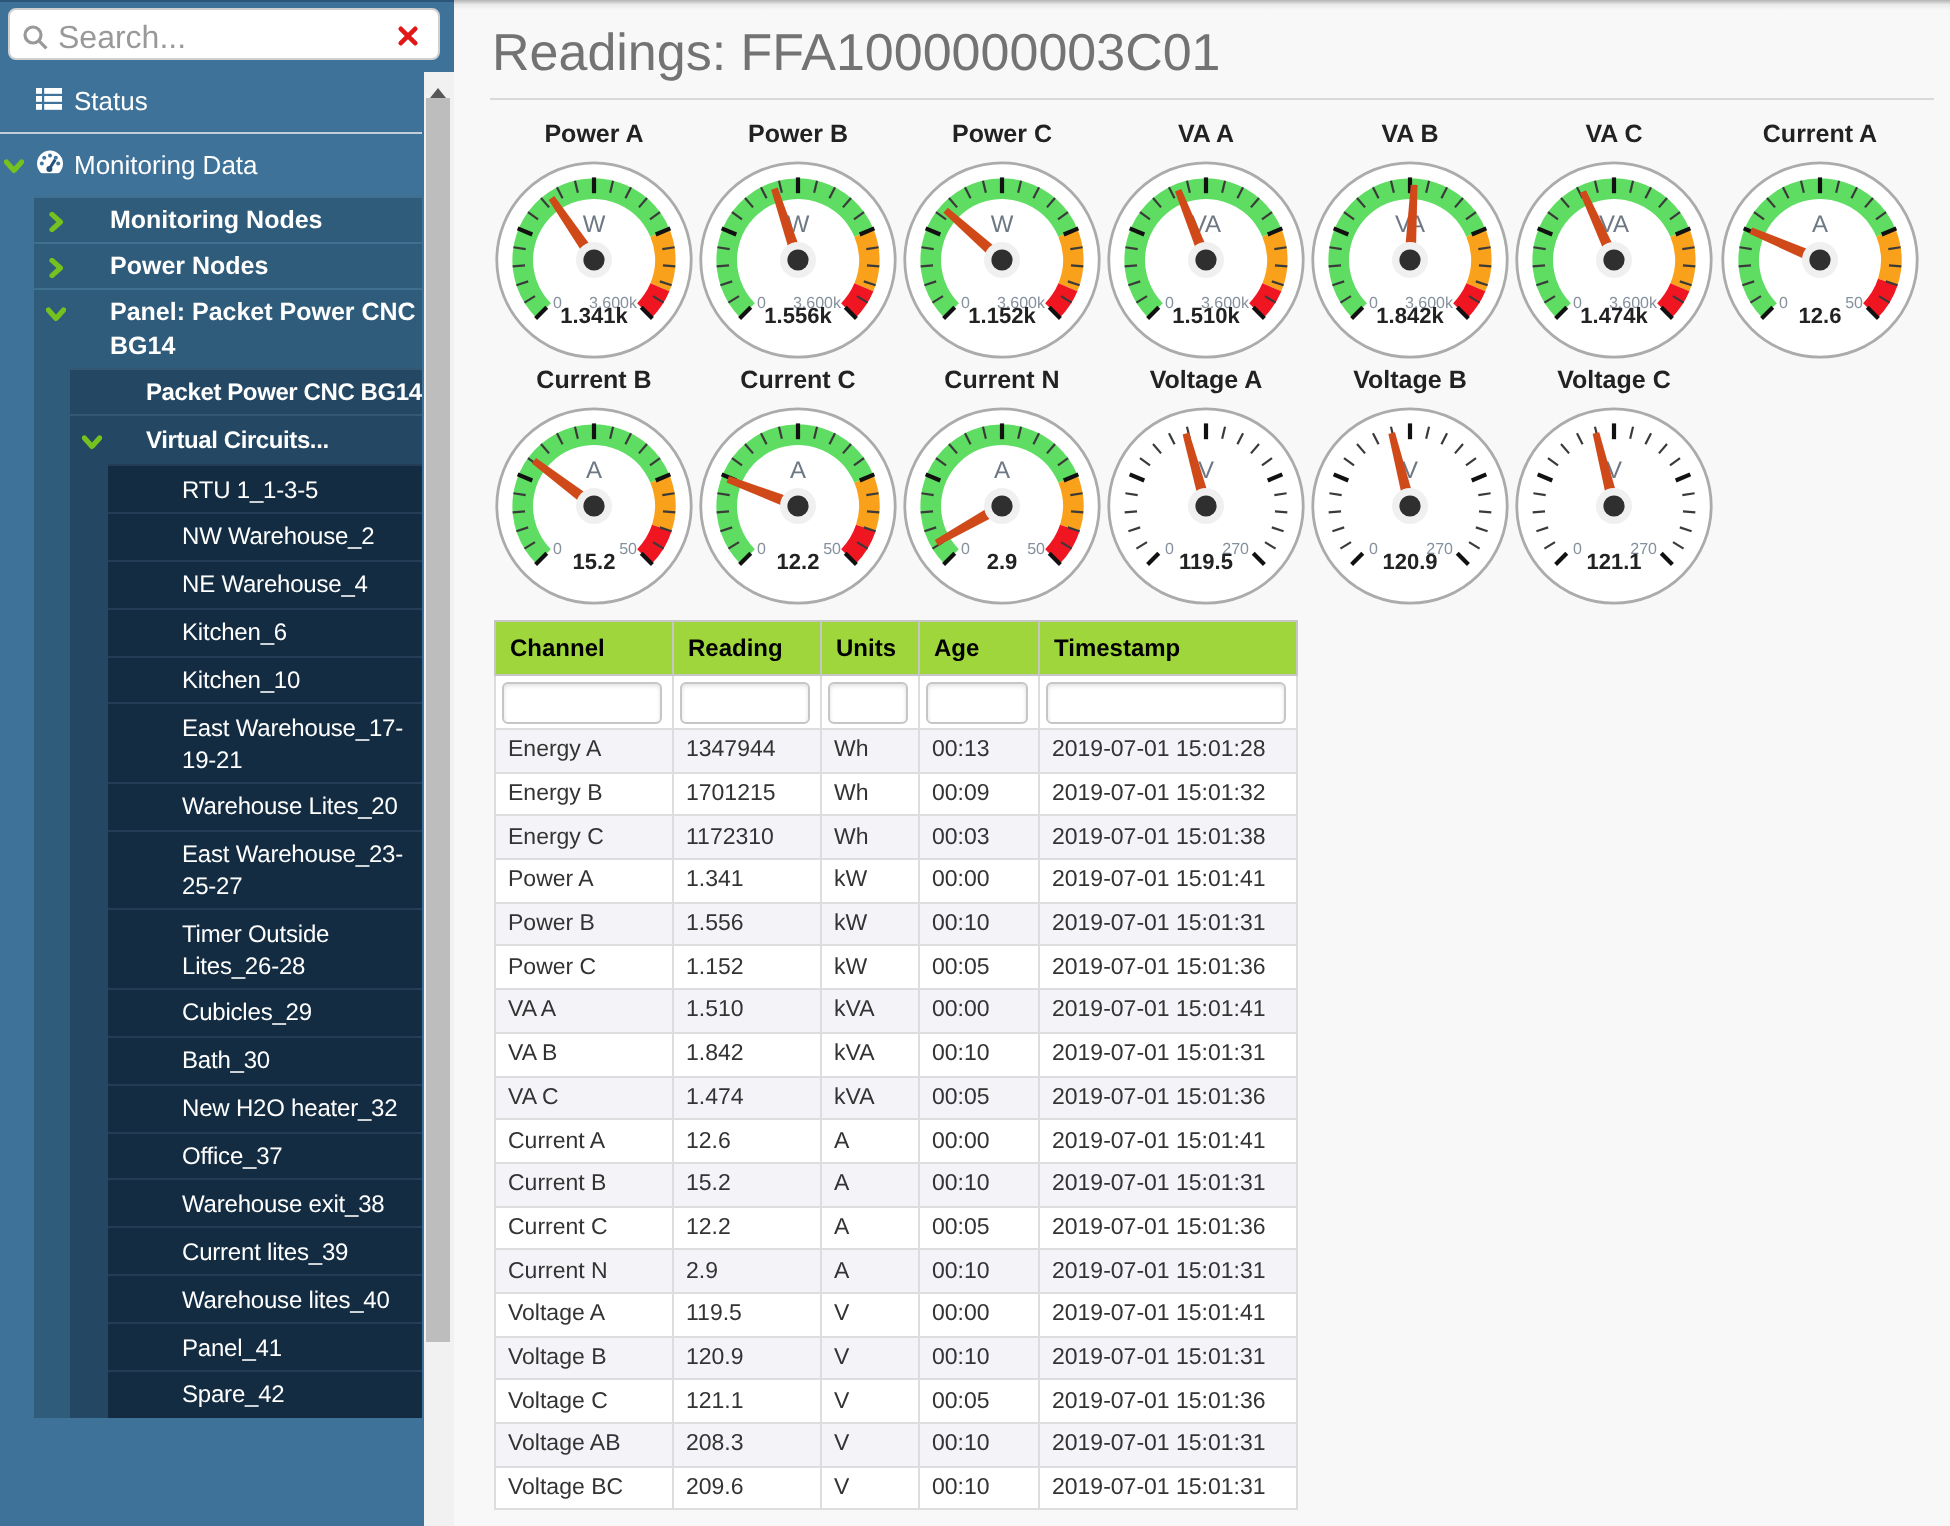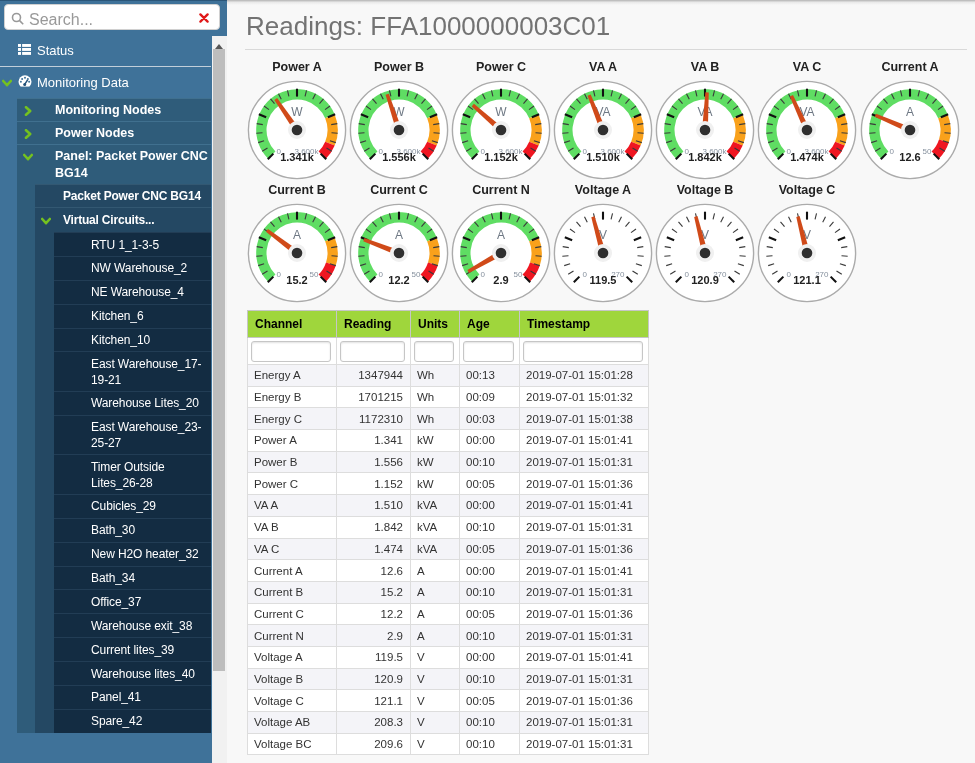--- a/index.html
+++ b/index.html
@@ -8,39 +8,39 @@
 #searchtxt{position:absolute;left:24px;top:6px;font-size:16px;color:#999}
 #menu{position:absolute;left:0;top:36px;width:211px}
 .it0{position:relative;height:30px;line-height:29px;color:#fff;font-weight:normal;font-size:13px;padding-left:37px}
 .t0{}
 .sep0{height:1px;background:#c2cfda}
 #lvl1{margin-left:17px;background:#2f5c7a}
 .it1{position:relative;min-height:23px;line-height:22px;color:#fff;font-weight:bold;font-size:12.5px;padding-left:38px;border-top:1px solid #40708f}
 .chev{position:absolute}
 .it1 .chev{left:6px;top:7px}
 #lvl2{margin-left:18px;background:#244863}
-.it2{position:relative;min-height:23px;line-height:22px;color:#fff;font-weight:bold;font-size:12px;letter-spacing:-0.2px;white-space:nowrap;padding-left:28px;border-top:1px solid #335872}
+.it2{position:relative;min-height:23px;line-height:22px;color:#fff;font-weight:bold;font-size:12px;letter-spacing:-0.2px;white-space:nowrap;padding-left:38px;border-top:1px solid #335872}
 .it2 .chev{left:6px;top:8px}
 #lvl3{margin-left:18.5px;background:#132c42}
 .it3{position:relative;min-height:23.9px;line-height:16px;padding:3.5px 0 3px 37.5px;color:#fff;font-weight:normal;font-size:12px;letter-spacing:-0.1px;white-space:nowrap;border-top:1px solid #223d55}
 #sbar{position:absolute;left:212px;top:36px;width:15px;height:727px;background:#f1f1f1}
 #sbtn svg{display:block;margin:4px auto 0}
 #sbtn{position:absolute;left:0;top:0;width:14px;height:13px;text-align:center;padding-top:4px}
 #sthumb{position:absolute;left:1px;top:13px;width:12px;height:622px;background:#bdbdbd}
 #content{position:absolute;left:227px;top:0;width:748px;height:763px;background:#f8f8f8}
 #topedge{position:absolute;left:0;top:0;width:748px;height:5px;background:linear-gradient(#b3b3b3,#e9e9e9 45%,#f8f8f8)}
 h1{position:absolute;left:19px;top:11px;font-size:26px;font-weight:normal;color:#737373}
 #hr{position:absolute;left:18px;top:49px;width:722px;height:1px;background:#d9d9d9}
 .glab{position:absolute;width:120px;text-align:center;font-size:12.5px;font-weight:bold;color:#222}
 #readtbl{position:absolute;left:20px;top:310px;border-collapse:collapse;font-size:11.5px;color:#333;background:#fff}
 #readtbl th{background:#9fd63c;color:#000;text-align:left;font-size:12px;height:27px;padding:0 0 0 7px;border:1px solid #c6c6c6}
 #readtbl td{height:21.7px;padding:0 7px 0 6px;border:1px solid #ddd}
 #readtbl tr.flt td{height:27px;padding:0 0 0 3px}
 #readtbl tr.odd td{background:#f4f4f8}
-#readtbl td.r{text-align:right}
+#readtbl td.r{text-align:left}
 #readtbl input{height:21px;border:1px solid #c6c6c6;border-radius:3px;box-shadow:inset 0 1px 2px rgba(0,0,0,.12);outline:none;padding:0 3px;font-size:11px}
 </style></head>
 <body>
 <div id="content">
 <div id="topedge"></div>
 <h1>Readings: FFA1000000003C01</h1>
 <div id="hr"></div>
 <div class="glab" style="left:10px;top:60px">Power A</div>
     <div class="glab" style="left:112px;top:60px">Power B</div>
     <div class="glab" style="left:214px;top:60px">Power C</div>
@@ -694,21 +694,20 @@
             <div class="it3">NE Warehouse_4</div>
             <div class="it3">Kitchen_6</div>
             <div class="it3">Kitchen_10</div>
             <div class="it3">East Warehouse_17-<br>19-21</div>
             <div class="it3">Warehouse Lites_20</div>
             <div class="it3">East Warehouse_23-<br>25-27</div>
             <div class="it3">Timer Outside<br>Lites_26-28</div>
             <div class="it3">Cubicles_29</div>
             <div class="it3">Bath_30</div>
             <div class="it3">New H2O heater_32</div>
-            <div class="it3">Bath_34</div>
             <div class="it3">Office_37</div>
             <div class="it3">Warehouse exit_38</div>
             <div class="it3">Current lites_39</div>
             <div class="it3">Warehouse lites_40</div>
             <div class="it3">Panel_41</div>
             <div class="it3">Spare_42</div>
           </div>
     </div>
   </div>
  </div>

